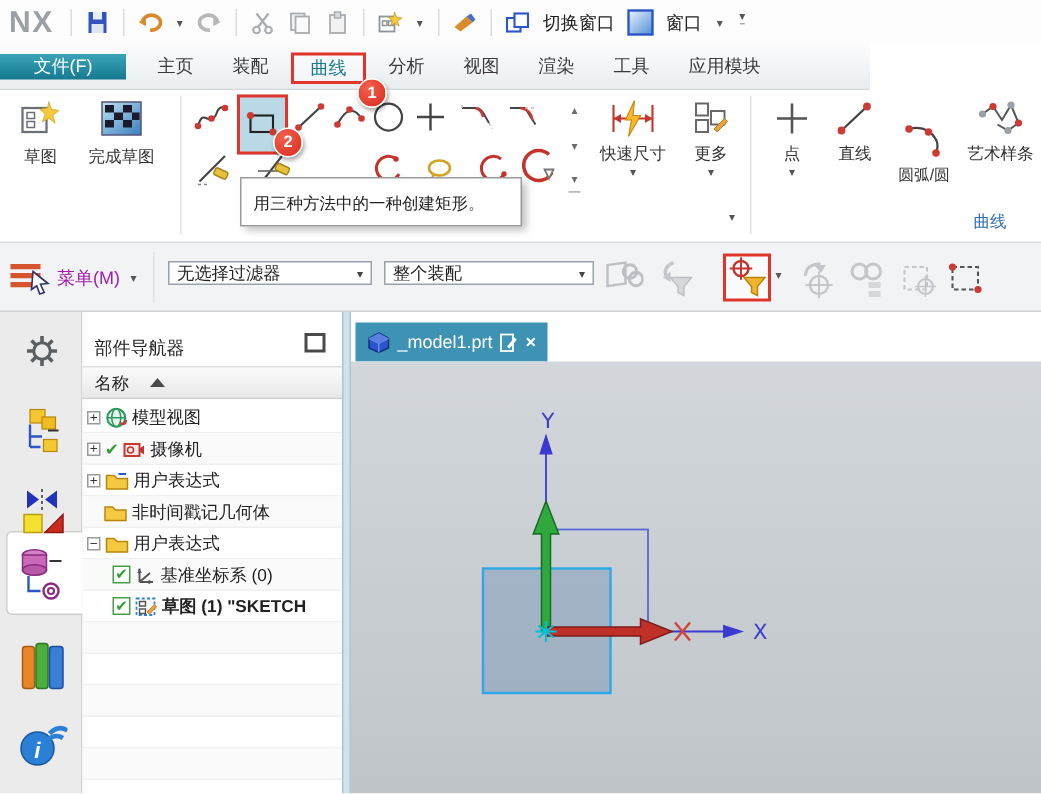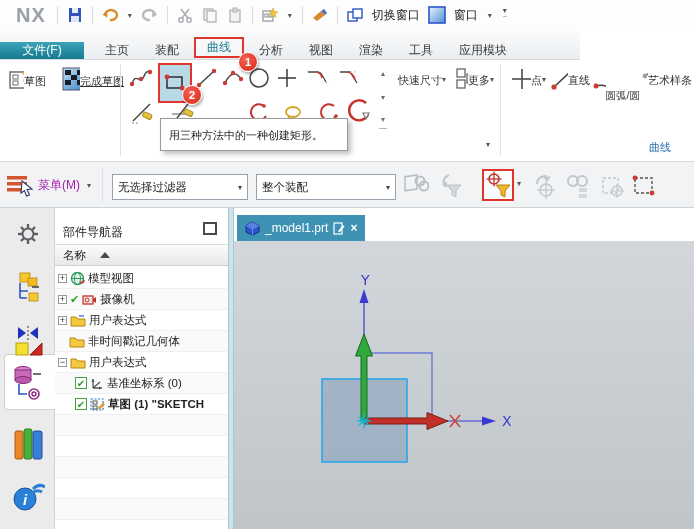--- a/index.html
+++ b/index.html
@@ -1,49 +1,49 @@
 <!DOCTYPE html>
 <html><head>
 <meta charset="utf-8">
 <style>
   * { margin:0; padding:0; box-sizing:border-box; }
   html,body { width:694px; height:529px; overflow:hidden; }
   body { font-family:"Liberation Sans","DejaVu Sans",sans-serif; font-size:12px; color:#333; background:#fff; position:relative; }
   .abs { position:absolute; }
 
   
-  .titlebar { left:0; top:0; width:694px; height:30px; background:#fdfdfd; display:flex; align-items:center; padding-left:16px; gap:5px; }
+  .titlebar { left:0; top:0; width:694px; height:30px; background:#fdfdfd; display:flex; align-items:center; padding-left:6px; gap:5px; }
   .nx-logo { font-size:20px; font-weight:bold; color:#9aa0a6; letter-spacing:1px; margin-right:4px; }
   .tb-sep { width:1px; height:18px; background:#dcdcdc; margin:0 2px; }
   .tb-btn { width:20px; height:20px; display:flex; align-items:center; justify-content:center; }
   .tb-caret { font-size:8px; color:#555; width:10px; text-align:center; }
   .tb-label { font-size:12px; color:#222; margin:0 2px; }
 
   
-  .tabrow { left:0; top:30px; width:580px; height:30px; background:linear-gradient(#fcfcfd,#e9edf0); border-bottom:1px solid #d5d9dc; display:flex; align-items:flex-end; }
+  .tabrow { left:0; top:30px; width:580px; height:30px; background:linear-gradient(#fcfcfd,#e9edf0); border-bottom:1px solid #d5d9dc; display:flex; align-items:center; }
   .file-tab { width:84px; background:linear-gradient(#3ba4b8,#15798f); color:#fff; display:flex; align-items:center; justify-content:center; font-size:12px; }
   .rtab { display:flex; align-items:center; justify-content:center; padding:0 13px; font-size:12px; color:#3a3a3a; }
   .rtab-curve { border:2px solid #e0352b; margin:2px 2px 1px 2px; padding:0 11px; color:#17798d; background:rgba(255,255,255,.35); }
 
   
   .ribbon { left:0; top:60px; width:694px; height:102px; background:#fff; border-bottom:1px solid #d8dbde; }
   .vsep { width:1px; background:#e0e3e6; }
-  .big-btn { display:flex; flex-direction:row; align-items:center; }
+  .big-btn { display:flex; flex-direction:column; align-items:center; }
   .big-btn .lbl { font-size:11px; color:#333; margin-top:3px; white-space:nowrap; }
   .gal-icon { width:26px; height:26px; display:flex; align-items:center; justify-content:center; }
   .rect-tool-box { left:158px; top:3px; width:34px; height:40px; border:2px solid #e0352b; background:#b9d9e6; display:flex; align-items:center; justify-content:center; }
   .scrollcol { color:#6a6e72; font-size:8px; text-align:center; width:14px; line-height:1; }
   .rib-caret { font-size:8px; color:#555; text-align:center; }
   .group-lbl { font-size:11px; color:#2f6fb0; text-align:center; }
 
   
   .selbar { left:0; top:162px; width:694px; height:46px; background:#f1f3f5; border-bottom:1px solid #cfd3d6; }
   .menu-btn { left:6px; top:8px; height:30px; display:flex; align-items:center; gap:4px; }
   .menu-btn .lbl { font-size:12px; color:#a21caf; }
-  .combo { height:26px; top:12px; background:#fff; border:1px solid #97a2ac; display:flex; align-items:center; justify-content:space-between; padding:0 5px; font-size:11.5px; color:#222; }
+  .combo { height:16px; top:12px; background:#fff; border:1px solid #97a2ac; display:flex; align-items:center; justify-content:space-between; padding:0 5px; font-size:11.5px; color:#222; }
   .combo .car { font-size:8px; color:#444; }
   .selicon { top:10px; width:28px; height:28px; display:flex; align-items:center; justify-content:center; }
   .selicon-active { top:7px; width:32px; height:32px; border:2px solid #e0352b; background:#fafbfc; display:flex; align-items:center; justify-content:center; }
 
   
   .main { left:0; top:208px; width:694px; height:321px; }
   .sidebar { left:0; top:0; width:55px; height:321px; background:#ebebeb; border-right:1px solid #d2d2d2; }
   .side-item { left:10px; width:36px; height:36px; display:flex; align-items:center; justify-content:center; }
   .side-active-bg { left:4px; top:146px; width:51px; height:56px; background:#fff; border:1px solid #cfcfcf; border-right:none; border-radius:4px 0 0 4px; }
 
@@ -178,21 +178,21 @@
 
   <div class="abs big-btn" style="left:8px; top:6px; width:38px;">
     <svg width="28" height="28">
         <rect x="2" y="6" width="16" height="16" fill="#fff" stroke="#6b7077" stroke-width="1.5"></rect>
         <rect x="5" y="9" width="5" height="4" fill="none" stroke="#6b7077"></rect>
         <rect x="5" y="15" width="5" height="4" fill="none" stroke="#6b7077"></rect>
         <path d="M20 2 L22 8 L28 9 L23 13 L25 19 L20 15 L15 18 L17 12 L13 8 L19 7 Z" fill="#f3c83a" stroke="#d4a426" stroke-width="0.6" transform="scale(0.85) translate(3,0)"></path>
       </svg>
     <span class="lbl">草图</span>
   </div>
-  <div class="abs big-btn" style="left:62px; top:6px; width:62px;text-decoration:underline;">
+  <div class="abs big-btn" style="left:50px; top:6px; width:62px;">
     <svg width="28" height="28">
         <defs>
           <linearGradient id="fg" x1="0" y1="0" x2="1" y2="1">
             <stop offset="0" stop-color="#bfe2f2"></stop>
             <stop offset="1" stop-color="#3a7fbf"></stop>
           </linearGradient>
         </defs>
         <rect x="1" y="2" width="26" height="22" fill="url(#fg)" stroke="#557"></rect>
         <rect x="3" y="4" width="6" height="5" fill="#1a1a2a"></rect>
         <rect x="15" y="4" width="6" height="5" fill="#1a1a2a"></rect>

